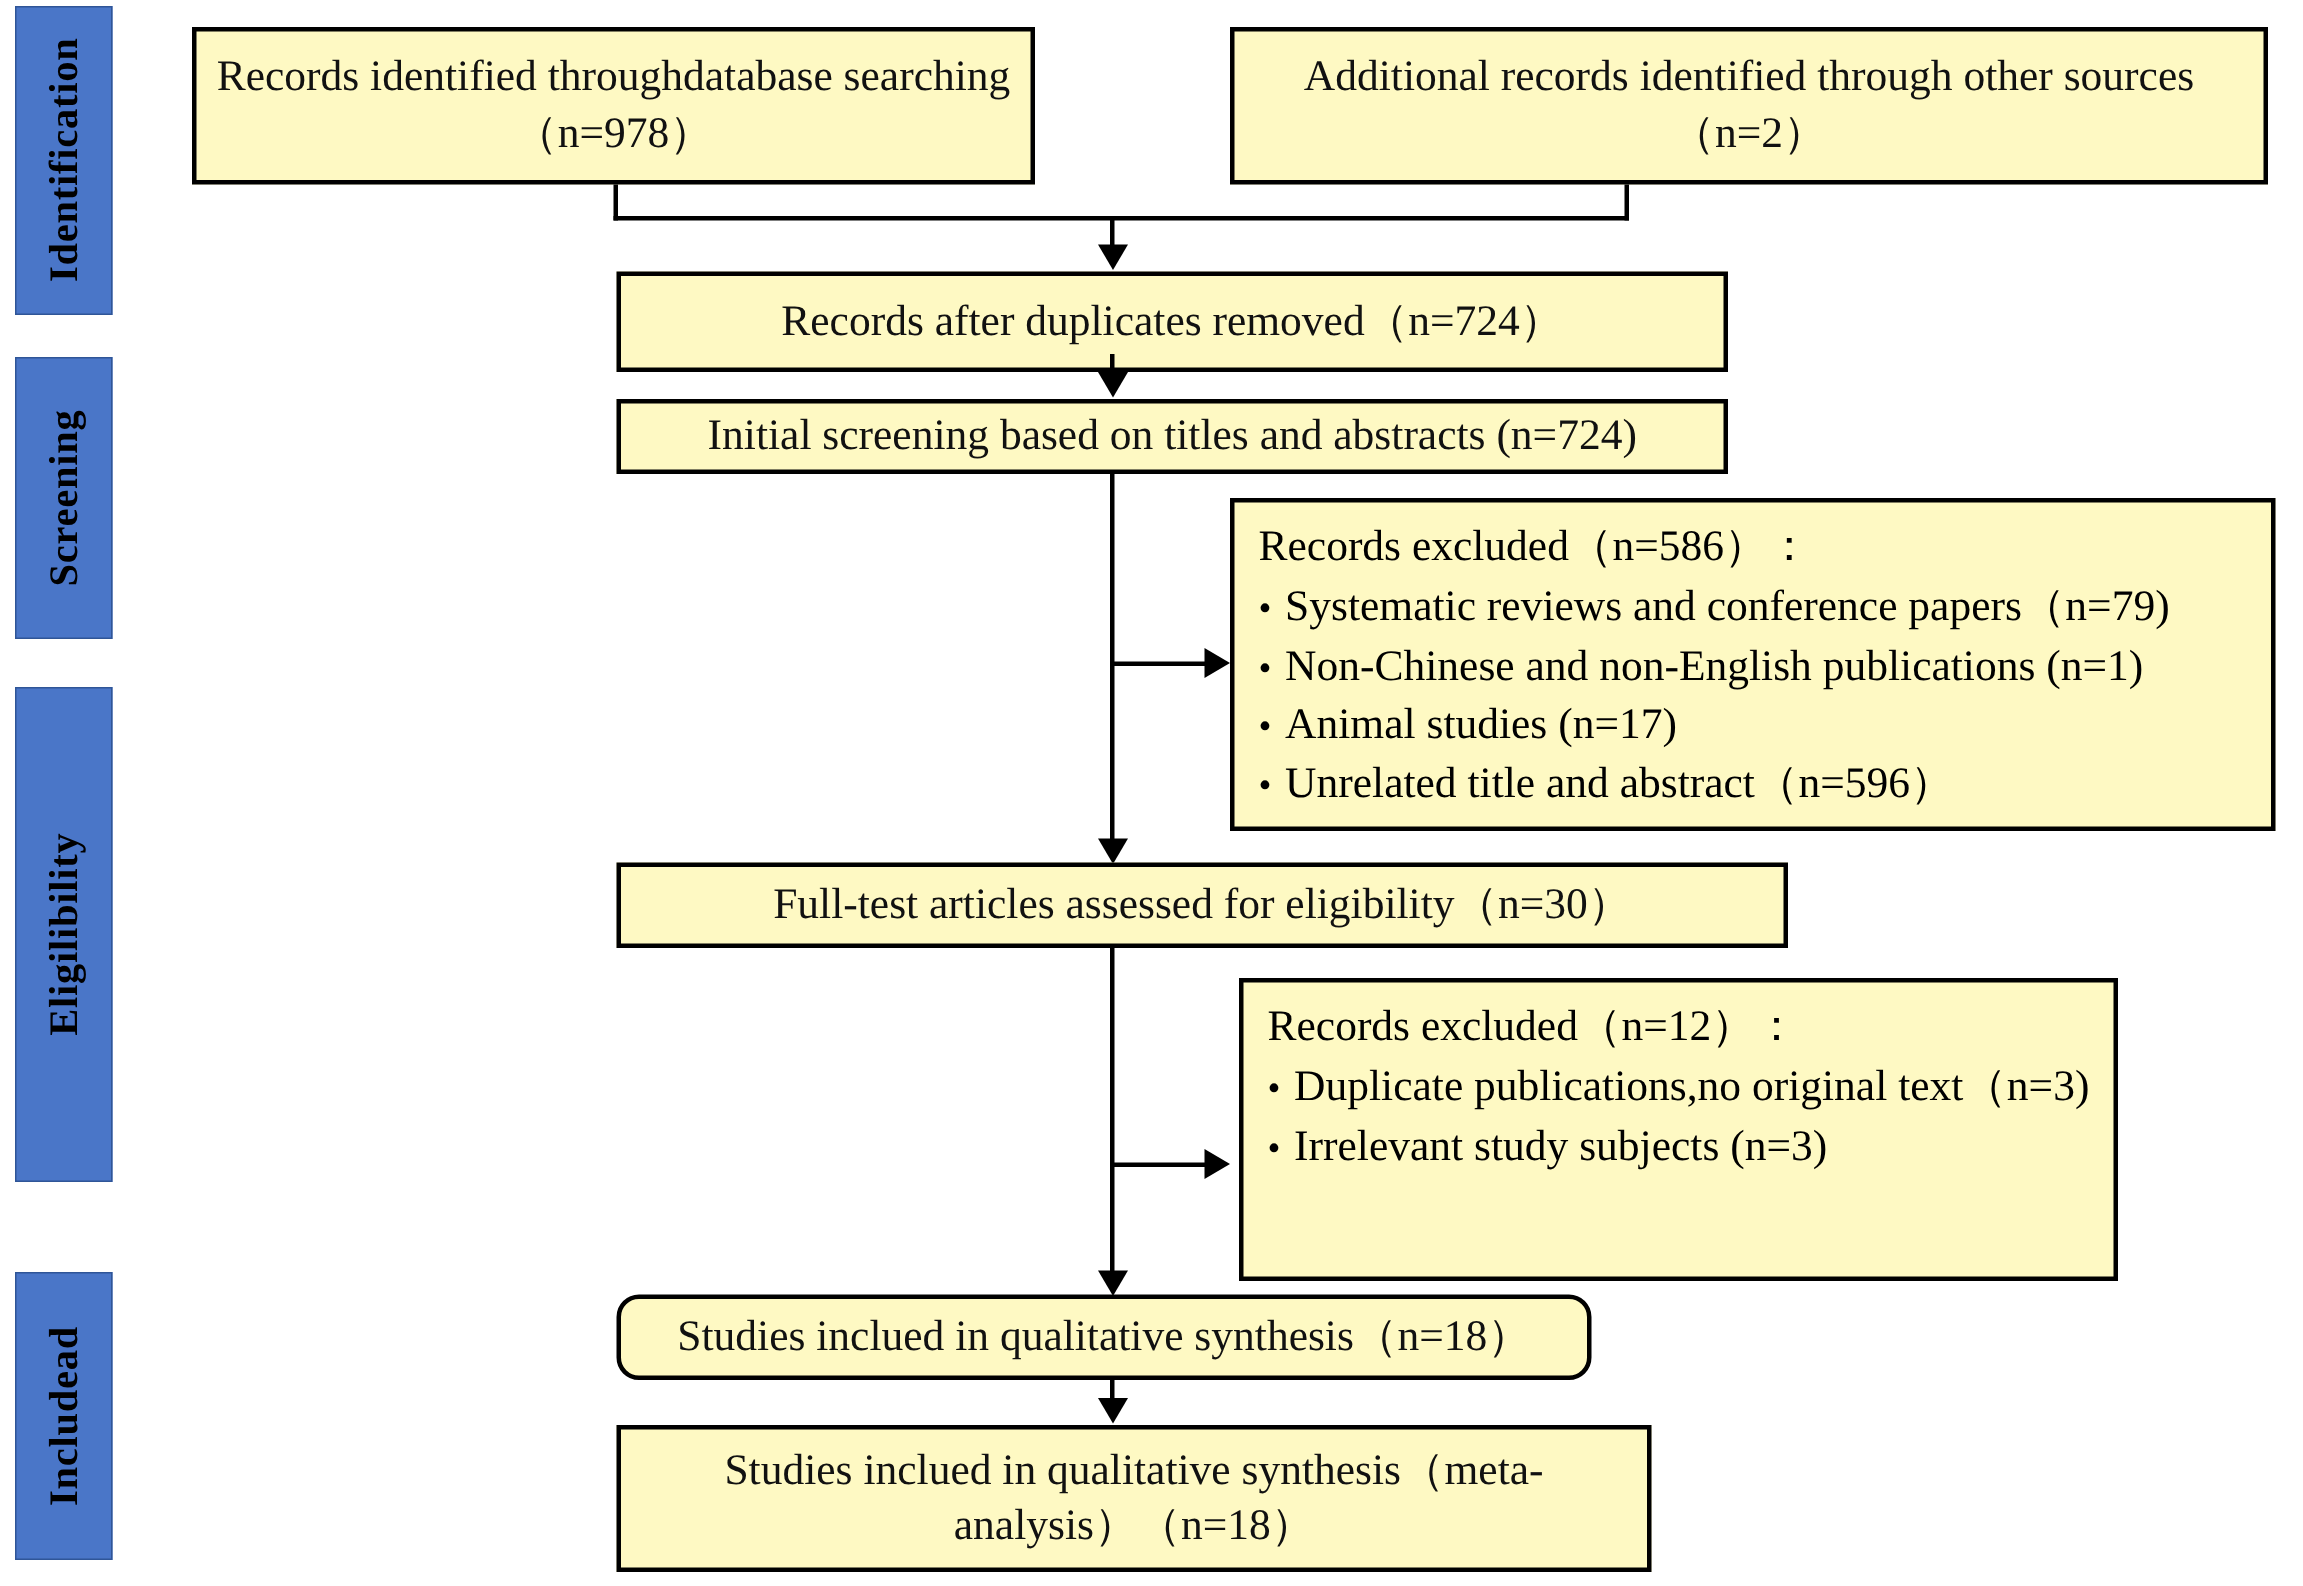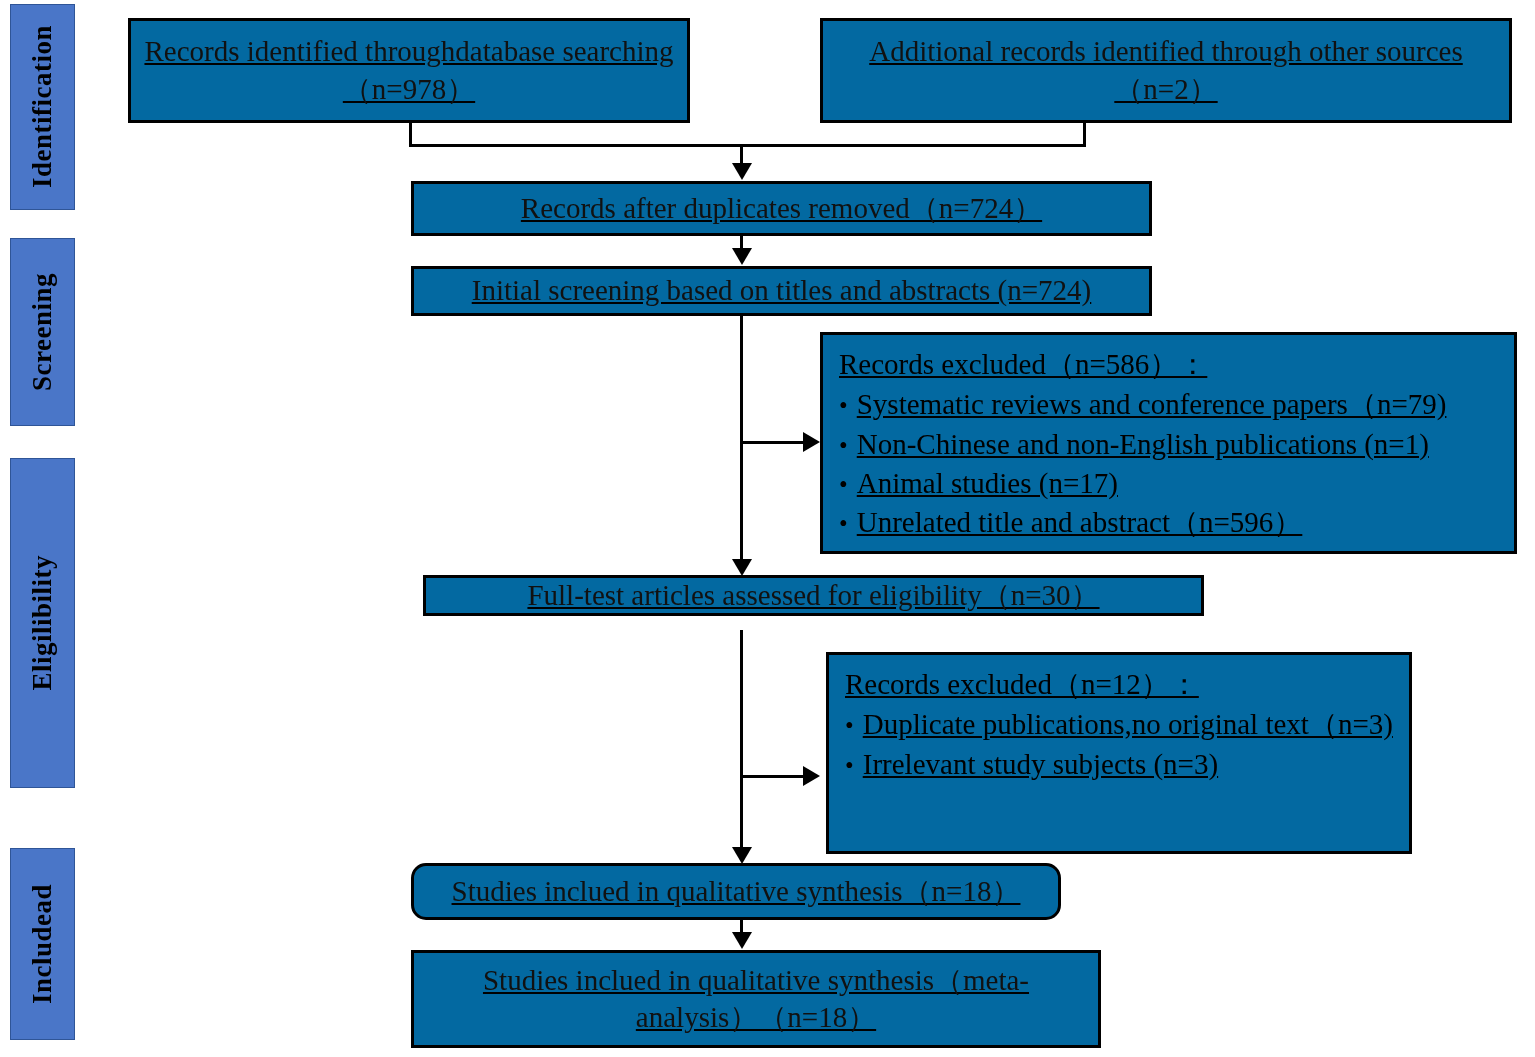--- a/index.html
+++ b/index.html
@@ -37,29 +37,28 @@
     font-size: 27px;
     letter-spacing: 0.5px;
     color: #000000;
     white-space: nowrap;
     line-height: 1;
   }
 
   
   .flow-box {
     position: absolute;
-    background: #0369a1;
+    background: #fef9c3;
     border: 3px solid #000000;
     box-sizing: border-box;
     display: flex;
     align-items: center;
     justify-content: center;
     text-align: center;
     padding: 4px 10px;
-    text-decoration: underline;
   }
   .flow-box .box-text {
     font-size: 29px;
     line-height: 1.28;
     color: #111111;
   }
 
   
   .flow-box.list-box {
     display: block;
@@ -147,21 +146,21 @@
   <div class="flow-box" style="left:820px; top:18px; width:692px; height:105px;">
     <span class="box-text">Additional records identified through other sources（n=2）</span>
   </div>
 
   <div class="vline" style="left:409px; top:123px; height:24px;"></div>
   <div class="vline" style="left:1083px; top:123px; height:24px;"></div>
   <div class="hline" style="left:409px; top:144px; width:677px;"></div>
   <div class="vline" style="left:740px; top:144px; height:21px;"></div>
   <div class="arrow-down" style="left:732px; top:163px;"></div>
 
-  <div class="flow-box" style="left:411px; top:181px; width:741px; height:55px;">
+  <div class="flow-box" style="left:411px; top:181px; width:741px; height:67px;">
     <span class="box-text">Records after duplicates removed（n=724）</span>
   </div>
 
   <div class="vline" style="left:740px; top:236px; height:14px;"></div>
   <div class="arrow-down" style="left:732px; top:248px;"></div>
 
   <div class="flow-box" style="left:411px; top:266px; width:741px; height:50px;">
     <span class="box-text">Initial screening based on titles and abstracts (n=724)</span>
   </div>
 
@@ -174,21 +173,21 @@
   <div class="flow-box list-box" style="left:820px; top:332px; width:697px; height:222px;">
     <span class="list-title">Records excluded（n=586）：</span>
     <ul>
       <li>Systematic reviews and conference papers（n=79)</li>
       <li>Non-Chinese and non-English publications (n=1)</li>
       <li>Animal studies (n=17)</li>
       <li>Unrelated title and abstract（n=596）</li>
     </ul>
   </div>
 
-  <div class="flow-box" style="left:411px; top:575px; width:781px; height:41px;margin-left:12px;">
+  <div class="flow-box" style="left:411px; top:575px; width:781px; height:57px;">
     <span class="box-text">Full-test articles assessed for eligibility（n=30）</span>
   </div>
 
   <div class="vline" style="left:740px; top:630px; height:222px;"></div>
   <div class="arrow-down" style="left:732px; top:847px;"></div>
 
   <div class="hline" style="left:740px; top:775px; width:65px;"></div>
   <div class="arrow-right" style="left:803px; top:766px;"></div>
 
   <div class="flow-box list-box" style="left:826px; top:652px; width:586px; height:202px;">

